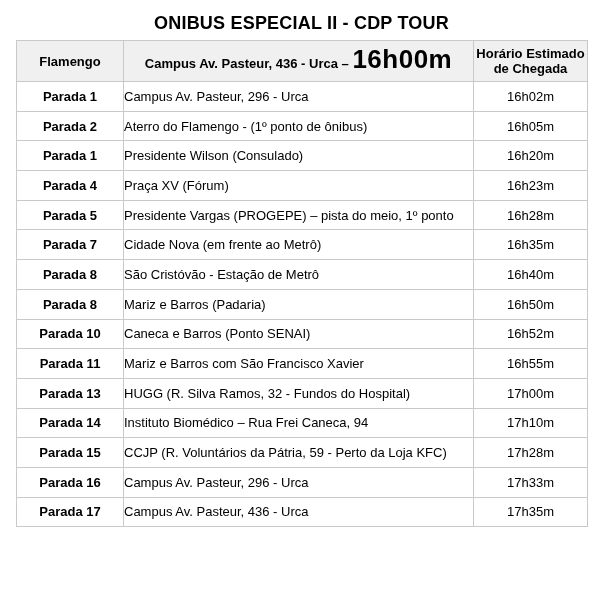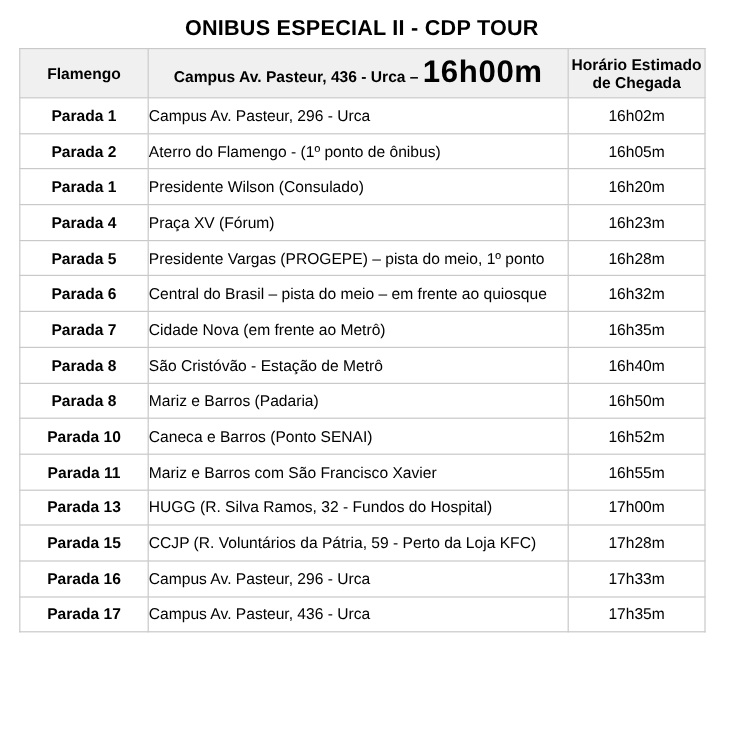--- a/index.html
+++ b/index.html
@@ -134,25 +134,20 @@
     <td class="location-cell">Praça XV (Fórum)</td>
     <td class="time-cell">16h23m</td>
   </tr>
 
   <tr>
     <td class="stop-cell">Parada 5</td>
     <td class="location-cell">Presidente Vargas (PROGEPE) – pista do meio, 1º ponto</td>
     <td class="time-cell">16h28m</td>
   </tr>
 
-  <tr>
-    <td class="stop-cell">Parada 6</td>
-    <td class="location-cell">Central do Brasil – pista do meio – em frente ao quiosque</td>
-    <td class="time-cell">16h32m</td>
-  </tr>
 
   <tr>
     <td class="stop-cell">Parada 7</td>
     <td class="location-cell">Cidade Nova (em frente ao Metrô)</td>
     <td class="time-cell">16h35m</td>
   </tr>
 
   <tr>
     <td class="stop-cell">Parada 8</td>
     <td class="location-cell">São Cristóvão - Estação de Metrô</td>
@@ -177,20 +172,25 @@
     <td class="time-cell">16h55m</td>
   </tr>
 
 
   <tr>
     <td class="stop-cell">Parada 13</td>
     <td class="location-cell">HUGG (R. Silva Ramos, 32 - Fundos do Hospital)</td>
     <td class="time-cell">17h00m</td>
   </tr>
 
+  <tr>
+    <td class="stop-cell">Parada 14</td>
+    <td class="location-cell">Instituto Biomédico – Rua Frei Caneca, 94</td>
+    <td class="time-cell">17h10m</td>
+  </tr>
 
   <tr>
     <td class="stop-cell">Parada 15</td>
     <td class="location-cell">CCJP (R. Voluntários da Pátria, 59 - Perto da Loja KFC)</td>
     <td class="time-cell">17h28m</td>
   </tr>
 
   <tr>
     <td class="stop-cell">Parada 16</td>
     <td class="location-cell">Campus Av. Pasteur, 296 - Urca</td>

